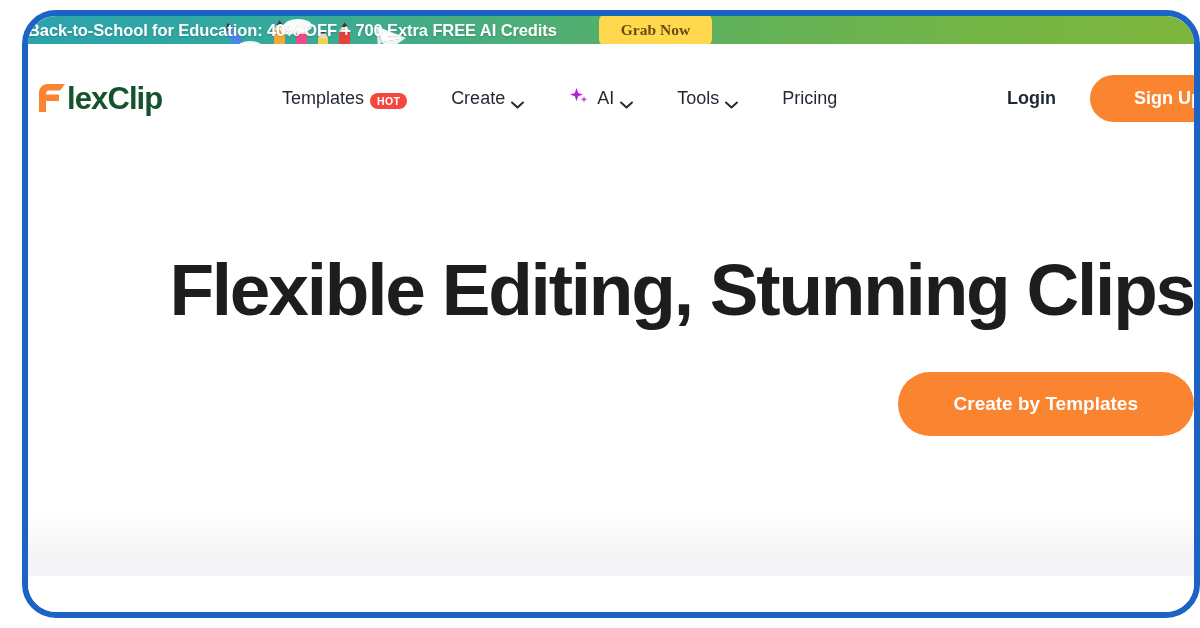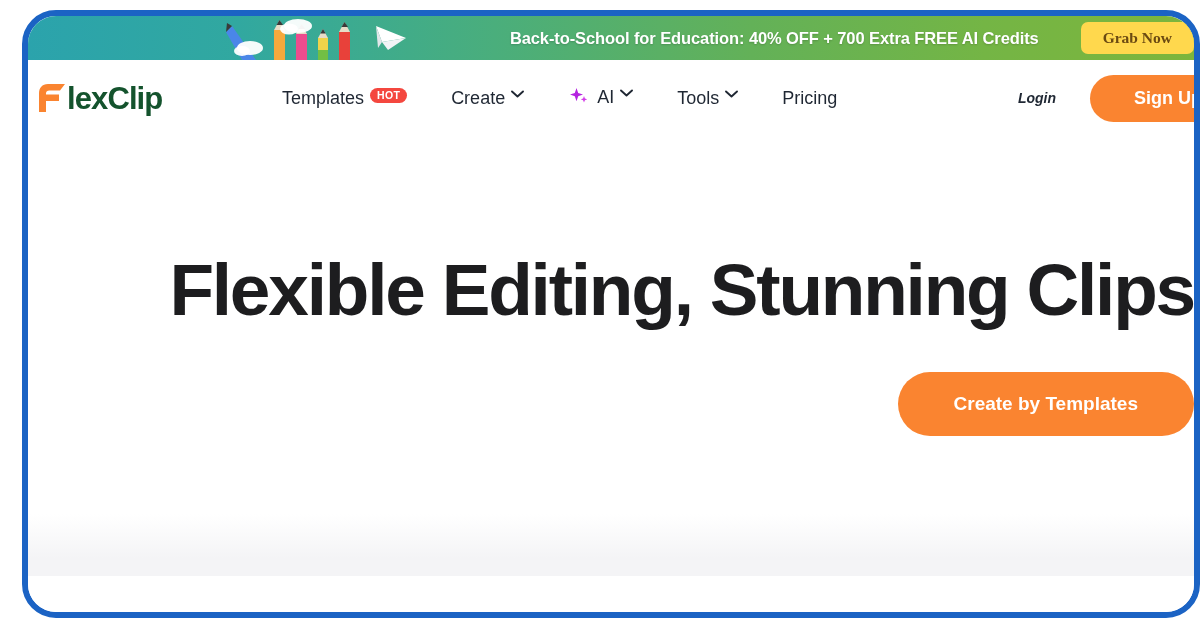--- a/index.html
+++ b/index.html
@@ -19,31 +19,31 @@
     border:6px solid #1b63c4;
     border-radius:34px;
     background:#ffffff;
     overflow:hidden;
   }
 
   
   .promo-banner {
     position:absolute;
     left:0; top:0;
-    width:100%; height:44px;
+    width:100%; height:28px;
     background:linear-gradient(90deg,
         #2ba3ac 0%,
         #31a8a0 18%,
         #4aae7c 40%,
         #63b158 62%,
         #74b545 82%,
         #7db53c 100%);
     display:flex;
     align-items:center;
-    justify-content:flex-end;
+    justify-content:flex-start;
     overflow:hidden;
   }
 
   .promo-art {
     position:absolute;
     left:178px; top:0;
     width:250px; height:44px;
     pointer-events:none;
   }
 
@@ -103,21 +103,21 @@
 
   .nav {
     position:absolute;
     left:232px;
     display:flex;
     align-items:center;
   }
 
   .nav-item {
     display:flex;
-    align-items:flex-start;
+    align-items:flex-end;
     gap:6px;
     padding:0 22px;
     font-size:18px;
     color:#1f2733;
     cursor:pointer;
     white-space:nowrap;
   }
 
   .hot-badge {
     background:#f4473f;
@@ -137,26 +137,25 @@
   
   .header-right {
     position:absolute;
     right:-52px;
     display:flex;
     align-items:center;
     gap:34px;
   }
 
   .login-link {
-    font-size:14px;
+    font-size:18px;
     font-weight:bold;
     color:#1f2733;
     cursor:pointer;
     white-space:nowrap;
-    font-style:italic;
   }
 
   .signup-btn {
     background:#fa8430;
     color:#ffffff;
     font-size:18px;
     font-weight:bold;
     border:none;
     border-radius:26px;
     padding:13px 44px;

